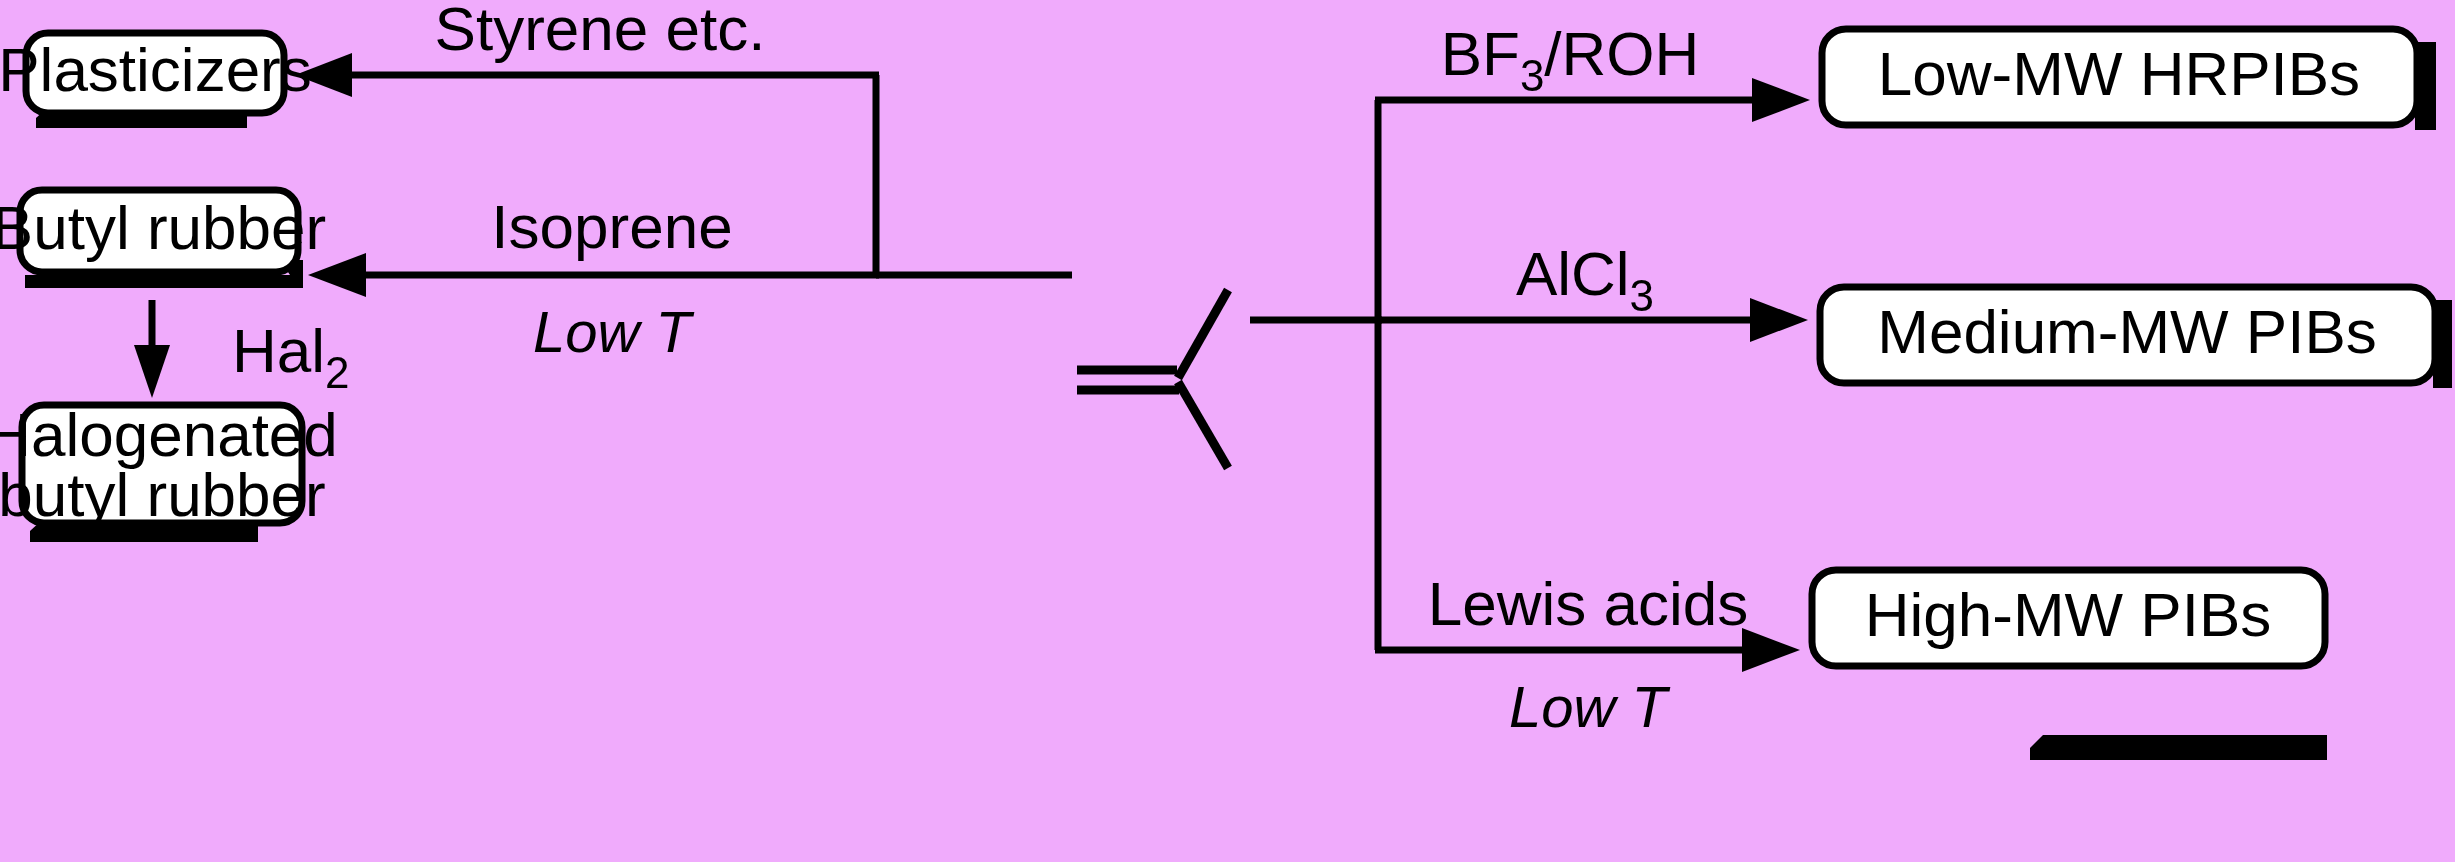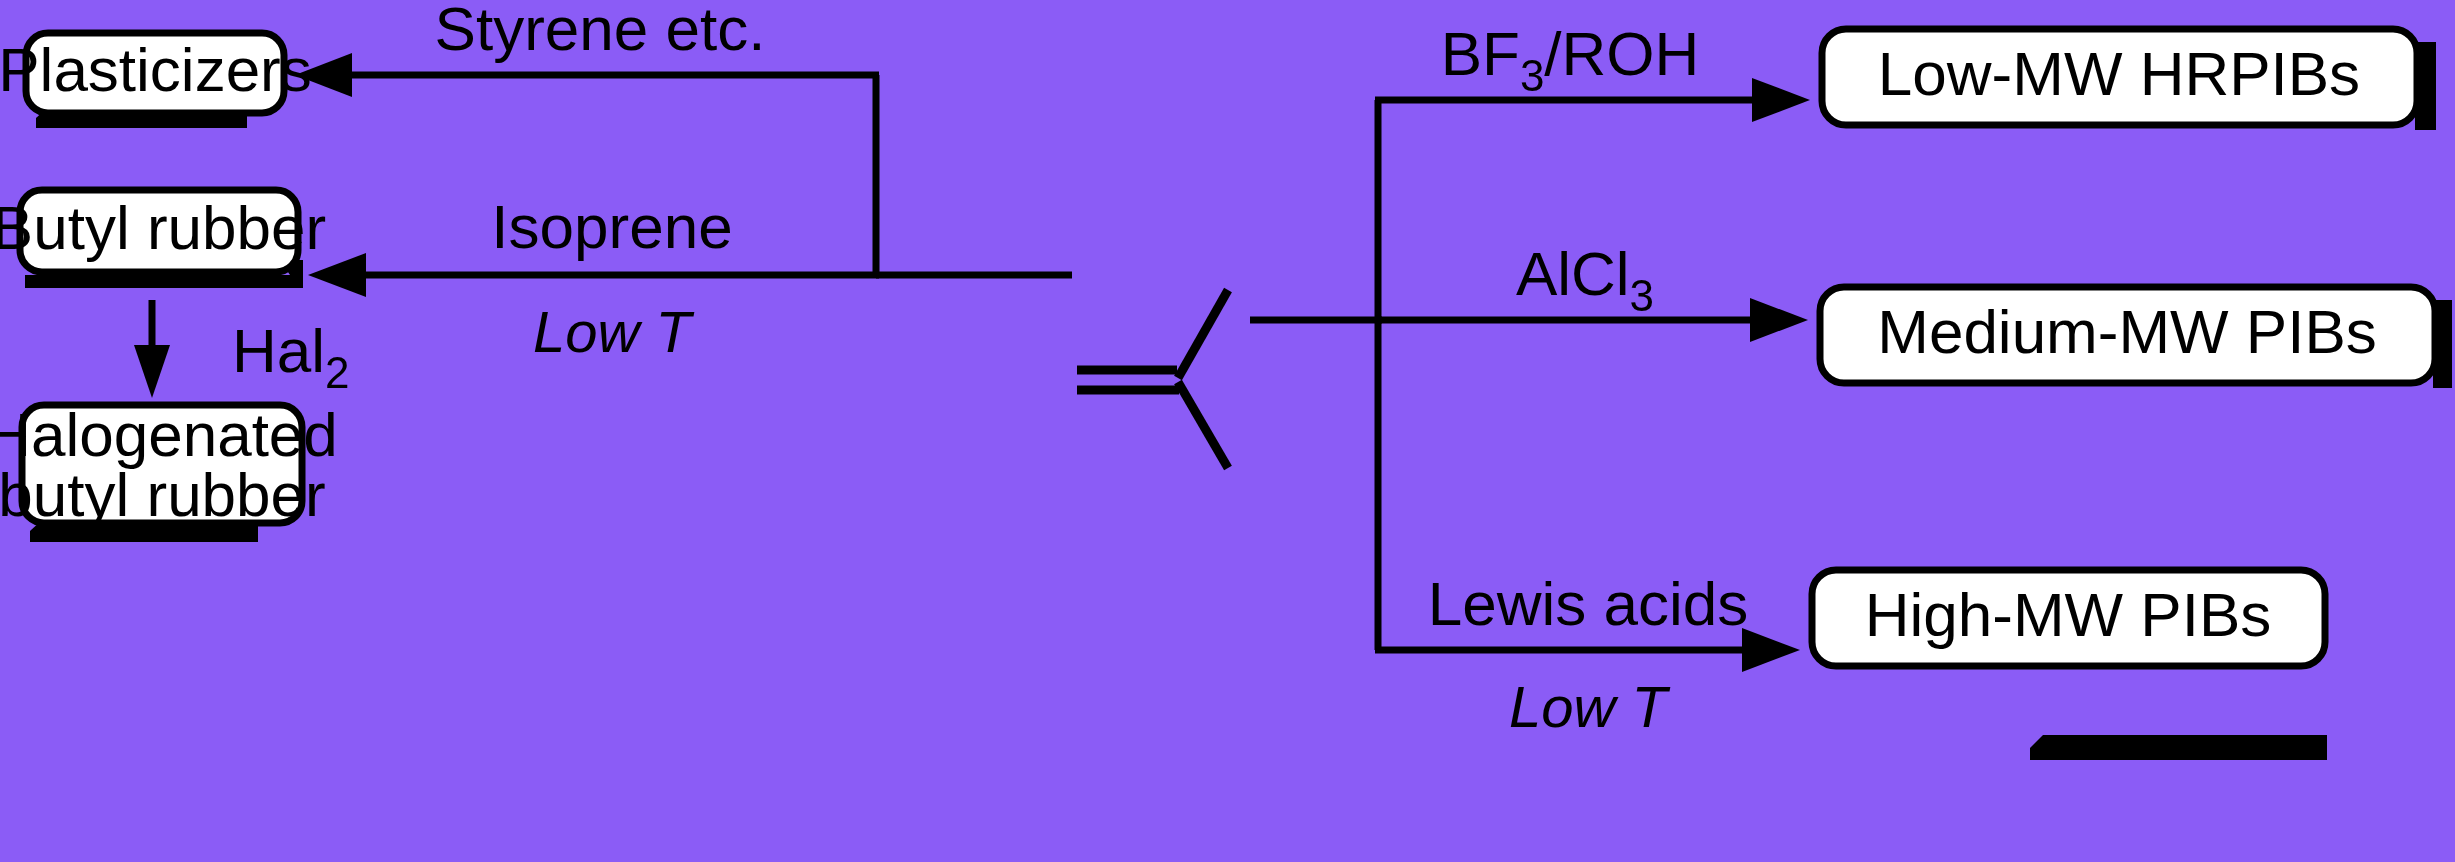--- a/index.html
+++ b/index.html
@@ -8,21 +8,21 @@
     background: #ffffff;
   }
   body {
     font-family: "Liberation Sans", sans-serif;
     color: #000000;
   }
   #diagram-root {
     position: relative;
     width: 2455px;
     height: 862px;
-    background: #8b5cf6;
+    background: #f0abfc;
     overflow: hidden;
   }
   svg.scheme {
     display: block;
     width: 2455px;
     height: 862px;
   }
   .box-rect {
     fill: #ffffff;
     stroke: #000000;

